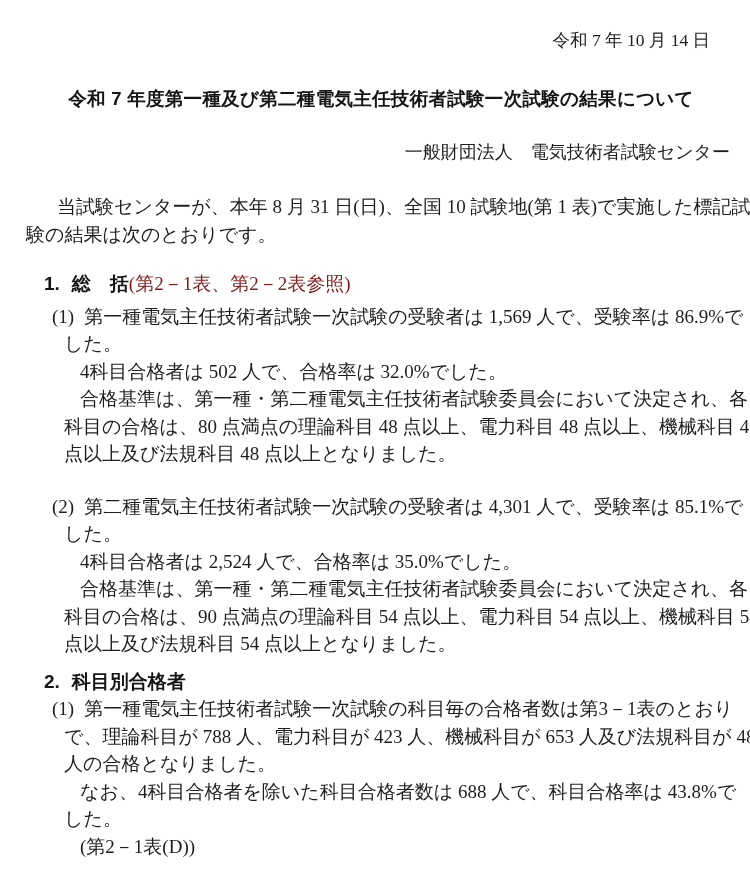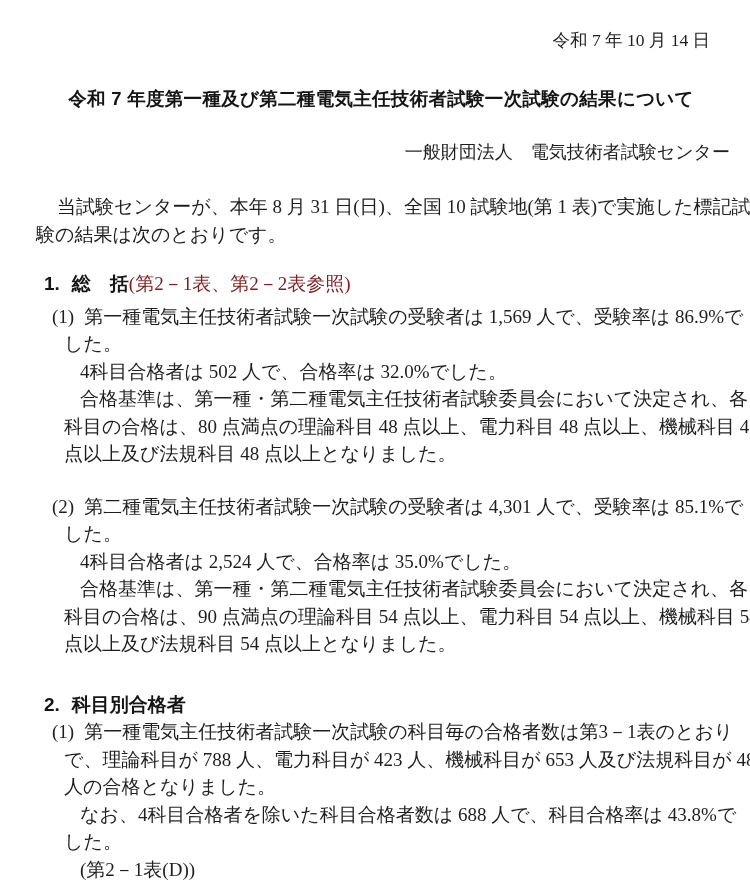--- a/index.html
+++ b/index.html
@@ -17,28 +17,28 @@
   .title{
     margin-top:37px;text-align:center;
     font-family:"Liberation Sans","DejaVu Sans",sans-serif;
     font-weight:700;font-size:18.5px;line-height:24px;color:#151515;
     letter-spacing:0.3px;white-space:nowrap;margin-left:12px;
   }
   .org{margin-top:29px;padding-right:20px;text-align:right;font-size:18px;line-height:24px;white-space:nowrap;}
   
   .intro{margin-top:29px;}
   .ln-pstart{margin-left:57px;}
-  .ln-body{margin-left:30px;padding-left:6px;}
+  .ln-body{margin-left:20px;padding-left:6px;}
   
   .sec-heading{
     margin-left:44px;font-size:19px;line-height:27.5px;white-space:nowrap;
     font-family:"Liberation Sans","DejaVu Sans",sans-serif;font-weight:700;color:#151515;
   }
   .sec-heading.s1{margin-top:22px;}
-  .sec-heading.s2{margin-top:33px;}
+  .sec-heading.s2{margin-top:10px;}
   .sec-no{margin-right:12px;}
   .sec-note{
     font-family:"Liberation Serif","DejaVu Serif",serif;
     font-weight:400;color:#7f1d1d;
   }
   .item{margin:0;}
   .item.mt-a{margin-top:5px;}
   .item.mt-b{margin-top:25px;}
   .ln-first{margin-left:52px;}
   .ln-cont{margin-left:64px;}

